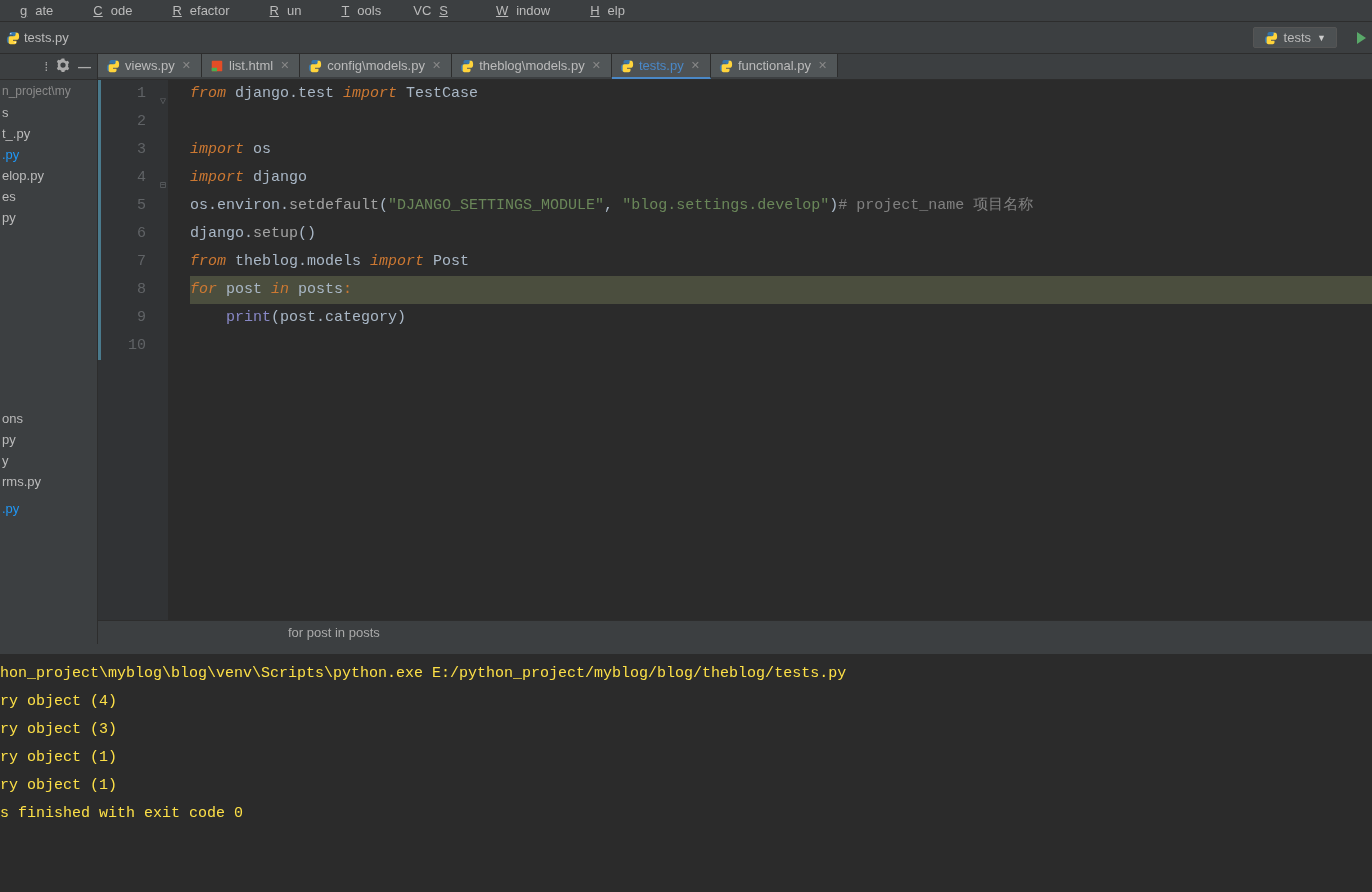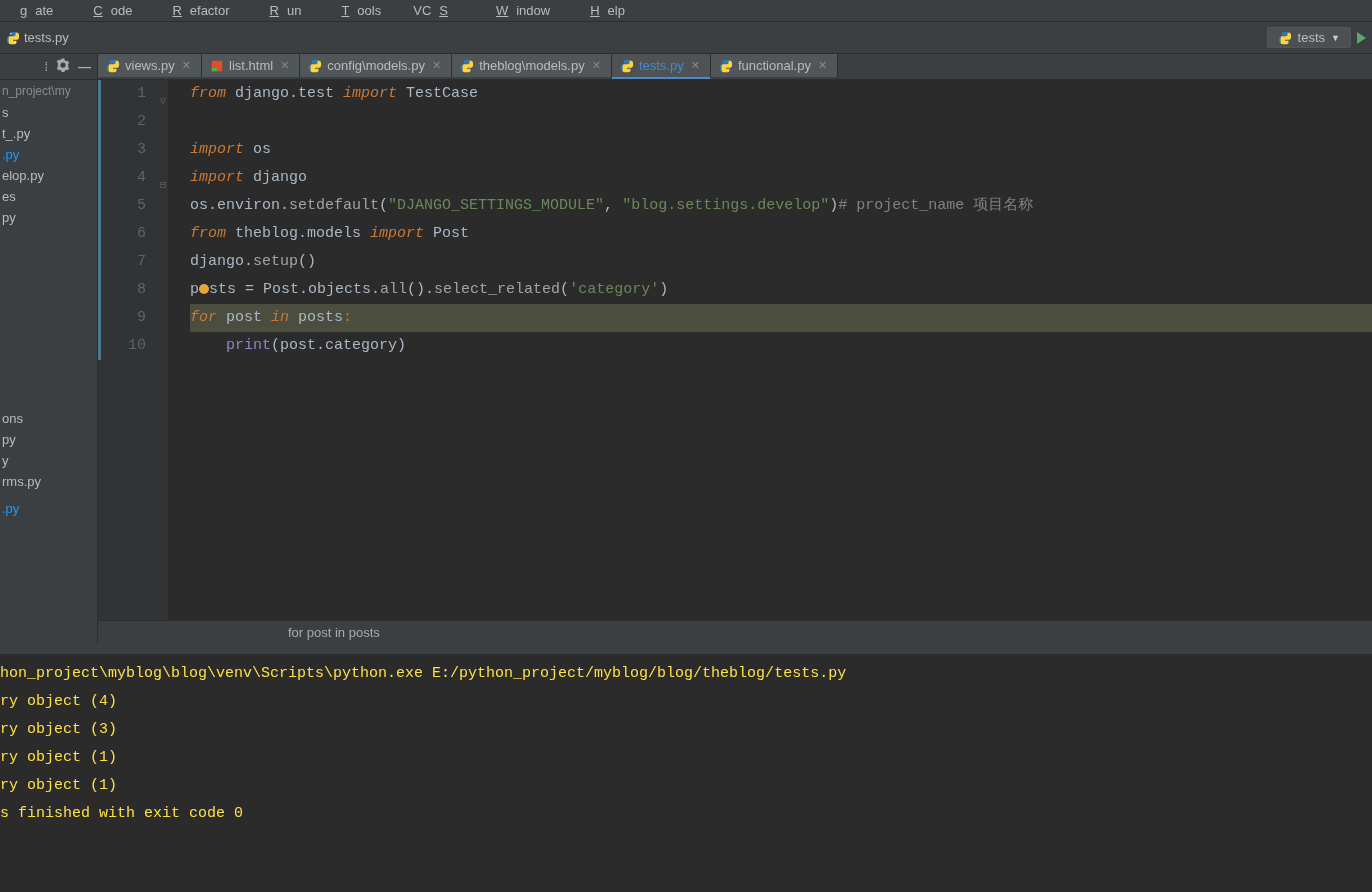--- a/index.html
+++ b/index.html
@@ -29,21 +29,21 @@
 .navbar {
   background: #3c3f41;
   height: 32px;
   display: flex;
   align-items: center;
   justify-content: space-between;
   padding: 0 6px;
   border-bottom: 1px solid #2d2d2d;
 }
 .nav-left { display: flex; align-items: center; gap: 4px; }
-.nav-right { display: flex; align-items: center; gap: 6px; }
+.nav-right { display: flex; align-items: center; gap: 20px; }
 .run-config {
   background: #4c5052;
   border: 1px solid #555;
   padding: 2px 10px;
   display: flex;
   align-items: center;
   gap: 6px;
   border-radius: 2px;
 }
 .py-icon {
@@ -343,23 +343,22 @@
           <div class="gutter-line">8</div>
           <div class="gutter-line">9</div>
           <div class="gutter-line">10</div>
         </div>
       <div class="code" id="code">
           <div class="code-line"><span class="kw-import">from</span><span class="default"> django.test </span><span class="kw-import">import</span><span class="default"> TestCase</span></div>
           <div class="code-line"></div>
           <div class="code-line"><span class="kw-import">import</span><span class="default"> os</span></div>
           <div class="code-line"><span class="kw-import">import</span><span class="default"> django</span></div>
           <div class="code-line"><span class="default">os.environ.</span><span class="fn">setdefault</span><span class="default">(</span><span class="str">"DJANGO_SETTINGS_MODULE"</span><span class="default">, </span><span class="str">"blog.settings.develop"</span><span class="default">)</span><span class="comment"># project_name 项目名称</span></div>
+          <div class="code-line"><span class="default">django.</span><span class="fn">setup</span><span class="default">()</span></div>
           <div class="code-line"><span class="kw-import">from</span><span class="default"> theblog.models </span><span class="kw-import">import</span><span class="default"> Post</span></div>
-          <div class="code-line"><span class="default">django.</span><span class="fn">setup</span><span class="default">()</span></div>
-          <div class="code-line"><span class="default">p</span><span class="warn-dot"></span><span class="default">sts = Post.objects.</span><span class="fn">all</span><span class="default">().</span><span class="fn">select_related</span><span class="default">(</span><span class="str">'category'</span><span class="default">)</span></div>
           <div class="code-line highlighted"><span class="kw-import">for</span><span class="default"> post </span><span class="kw-import">in</span><span class="default"> posts</span><span class="kw">:</span></div>
           <div class="code-line"><span class="default">    </span><span class="builtin">print</span><span class="default">(post.category)</span></div>
         </div>
     </div>
     <div class="breadcrumb-bottom">
       <span>for post in posts</span>
     </div>
   </div>
 </div>
 

